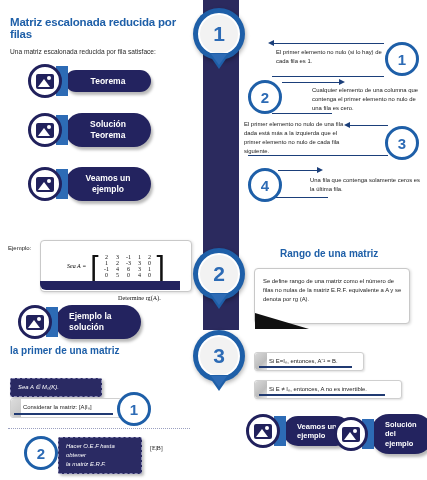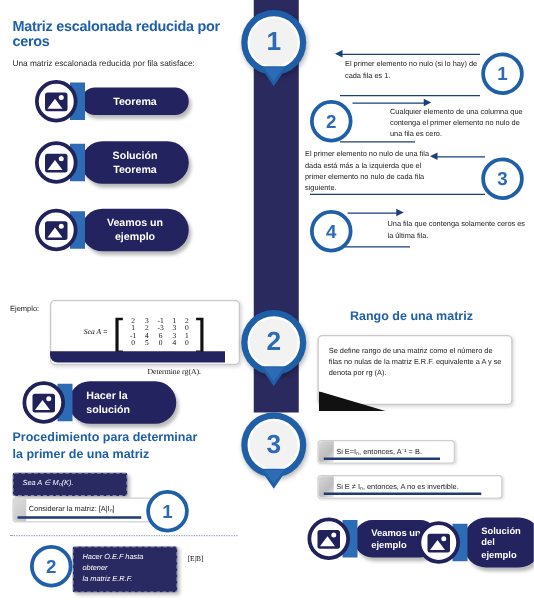--- a/index.html
+++ b/index.html
@@ -120,21 +120,21 @@
   table.mxt { border-collapse:collapse; font-size:6px; font-family:"Liberation Serif", serif;}
   table.mxt td { padding:0px 3.5px; text-align:center; color:#111;}
   .swoosh{ position:absolute; background:#23235f; border-radius:0 0 40px 0;}
 </style>
 </head>
 <body>
 
 <div class="spine"></div>
 
 <div style="position:absolute;left:10px;top:16px;width:190px;">
-  <div class="h-main">Matriz escalonada reducida por ceros</div>
+  <div class="h-main">Matriz escalonada reducida por filas</div>
   <div class="p-sub" style="margin-top:8px;">Una matriz escalonada reducida por fila satisface:</div>
 </div>
 
 <div style="position:absolute;left:28px;top:64px;" class="pill-row">
   <div class="pill-icon">
       <div class="inner"></div>
     </div>
   <div class="pill-tab"></div>
   <div class="pill-body">Teorema</div>
 </div>
@@ -244,21 +244,21 @@
 </div>
 <div class="swoosh" style="left:40px;top:281px;width:140px;height:9px;border-radius:0 0 0 6px;"></div>
 <div style="position:absolute;left:118px;top:294px;font-size:6.2px;color:#111;font-family:'Liberation Serif',serif;">Determine rg(A).</div>
 
 <div style="position:absolute;left:18px;top:305px;" class="pill-row">
   <div class="pill-icon">
       <div class="inner"></div>
     </div>
   <div class="pill-tab"></div>
   <div class="pill-body" style="text-align:left;">
-    <div>Hacer la</div>
+    <div>Ejemplo la</div>
     <div>solución</div>
   </div>
 </div>
 
 <div class="bignum" style="left:193px;top:248px;">
   <div class="ring">
       <div class="core">2</div>
     </div>
   <div class="tip"></div>
   <div class="tip2"></div>
@@ -272,21 +272,20 @@
 
 <div class="bignum" style="left:193px;top:330px;">
   <div class="ring">
       <div class="core">3</div>
     </div>
   <div class="tip"></div>
   <div class="tip2"></div>
 </div>
 
 <div style="position:absolute;left:10px;top:345px;width:185px;">
-  <div class="h-sub">Procedimiento para determinar</div>
   <div class="h-sub">la primer de una matriz</div>
 </div>
 
 <div class="pbox" style="left:10px;top:378px;width:92px;">Sea A ∈ Mₙ(K).</div>
 <div class="pbox-l" style="left:10px;top:398px;width:112px;">
   <span>Considerar la matriz: [A|Iₙ]</span>
   <span class="ul"></span>
 </div>
 <div class="cnum" style="left:117px;top:392px;">
   <div class="c">1</div>

